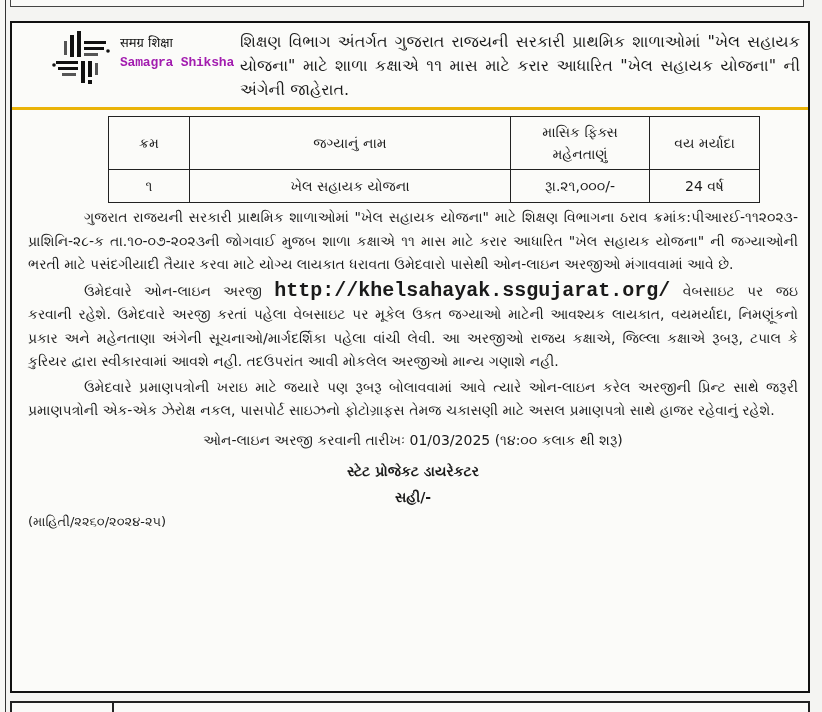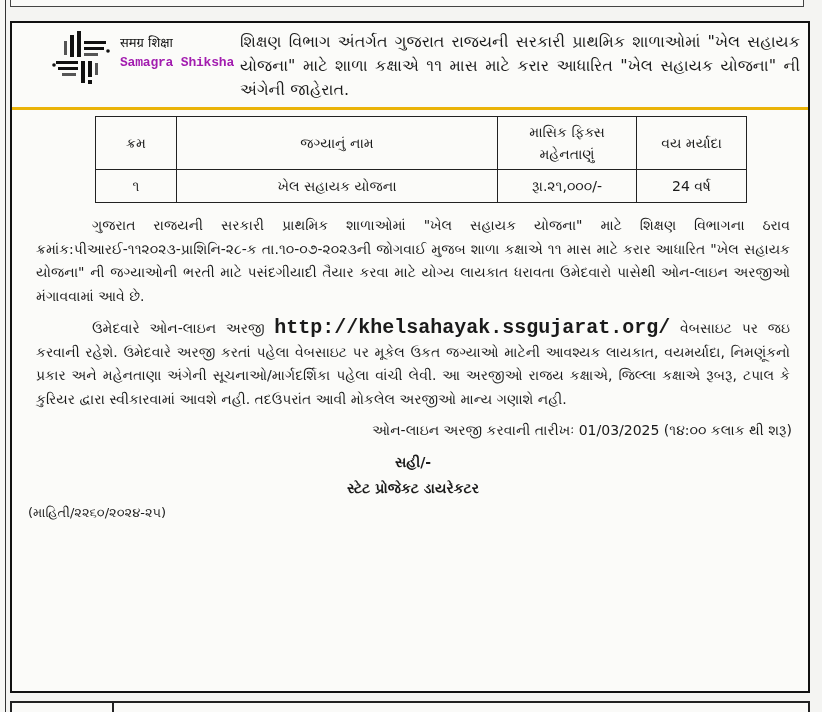--- a/index.html
+++ b/index.html
@@ -21,34 +21,34 @@
   }
   .logo { position: absolute; left: 38px; top: 6px; width: 62px; height: 60px; }
   .logo-text { position: absolute; left: 108px; top: 10px; }
   .logo-hindi { font-size: 13px; font-family: "DejaVu Serif", serif; color:#111; }
   .logo-eng { font-size: 13px; font-weight: bold; color:#a21caf; margin-top: 4px; font-family: Liberation Mono, monospace; letter-spacing: -0.2px;}
   .header-title {
     position: absolute; left: 228px; top: 7px; width: 560px;
     font-size: 16px; line-height: 24px; text-align: justify; text-align-last: left;
   }
   table.posts {
-    position: absolute; left: 83px; top: 93px; width: 652px;
+    position: absolute; left: 96px; top: 93px; width: 652px;
     border-collapse: collapse; font-size: 14px;
   }
   table.posts th, table.posts td {
     border: 1.5px solid #222; text-align: center; font-weight: normal; padding: 0 4px;
   }
   table.posts th { height: 52px; line-height: 22px; }
   table.posts td { height: 32px; }
   .body-text { position: absolute; left: 16px; top: 183px; width: 770px; font-size: 14px; line-height: 23.5px; }
-  .para { text-align: justify; margin: 8px; }
+  .para { text-align: justify; margin: 0; }
   .indent { text-indent: 56px; }
   .para + .para { margin-top: 2px; }
   .url { font-family: Liberation Mono, monospace; font-weight: bold; font-size: 20px; }
-  .center-line { text-align: right; margin: 6px; }
+  .center-line { text-align: center; margin: 6px; }
   .dates { margin-top: 2px; }
   .signature { text-align:center; font-weight: bold; margin-top: 3px; line-height: 26px; }
   .ref { font-size: 13px; margin-top: 0px; }
   .bottom-partial { position: absolute; left: 10px; top: 701px; width: 800px; height: 20px; border: 2px solid #222; box-sizing: border-box; background:#fafaf8; }
   .bottom-partial .divider { position:absolute; left: 100px; top: 0; height: 100%; border-left: 2px solid #222; }
 </style>
 </head>
 <body>
 
 <div class="page-edge-left"></div>
@@ -95,26 +95,27 @@
         <td>ખેલ સહાયક યોજના</td>
         <td>રૂા.૨૧,૦૦૦/-</td>
         <td>24 વર્ષ</td>
       </tr>
     </tbody>
   </table>
 
   <div class="body-text">
     <p class="para indent">ગુજરાત રાજયની સરકારી પ્રાથમિક શાળાઓમાં "ખેલ સહાયક યોજના" માટે શિક્ષણ વિભાગના ઠરાવ ક્રમાંક:પીઆરઈ-૧૧૨૦૨૩-પ્રાશિનિ-૨૮-ક તા.૧૦-૦૭-૨૦૨૩ની જોગવાઈ મુજબ શાળા કક્ષાએ ૧૧ માસ માટે કરાર આધારિત "ખેલ સહાયક યોજના" ની જગ્યાઓની ભરતી માટે પસંદગીયાદી તૈયાર કરવા માટે યોગ્ય લાયકાત ધરાવતા ઉમેદવારો પાસેથી ઓન-લાઇન અરજીઓ મંગાવવામાં આવે છે.</p>
     <p class="para indent"><span>ઉમેદવારે ઓન-લાઇન અરજી</span> <span class="url">http://khelsahayak.ssgujarat.org/</span><span> વેબસાઇટ પર જઇ કરવાની રહેશે. ઉમેદવારે અરજી કરતાં પહેલા વેબસાઇટ પર મૂકેલ ઉકત જગ્યાઓ માટેની આવશ્યક લાયકાત, વયમર્યાદા, નિમણૂંકનો પ્રકાર અને મહેનતાણા અંગેની સૂચનાઓ/માર્ગદર્શિકા પહેલા વાંચી લેવી. આ અરજીઓ રાજય કક્ષાએ, જિલ્લા કક્ષાએ રૂબરૂ, ટપાલ કે કુરિયર દ્વારા સ્વીકારવામાં આવશે નહી. તદઉપરાંત આવી મોકલેલ અરજીઓ માન્ય ગણાશે નહી.</span></p>
+    <p class="para indent">ઉમેદવારે પ્રમાણપત્રોની ખરાઇ માટે જયારે પણ રૂબરૂ બોલાવવામાં આવે ત્યારે ઓન-લાઇન કરેલ અરજીની પ્રિન્ટ સાથે જરૂરી પ્રમાણપત્રોની એક-એક ઝેરોક્ષ નકલ, પાસપોર્ટ સાઇઝનો ફોટોગ્રાફસ તેમજ ચકાસણી માટે અસલ પ્રમાણપત્રો સાથે હાજર રહેવાનું રહેશે.</p>
     <div class="dates">
       <p class="center-line">ઓન-લાઇન અરજી કરવાની તારીખઃ 01/03/2025 (૧૪:૦૦ કલાક થી શરૂ)</p>
     </div>
     <div class="signature">
+      <div>સ્ટેટ પ્રોજેકટ ડાયરેકટર</div>
       <div>સહી/-</div>
-      <div>સ્ટેટ પ્રોજેકટ ડાયરેકટર</div>
     </div>
     <div class="ref">(માહિતી/૨૨૬૦/૨૦૨૪-૨૫)</div>
   </div>
 </div>
 
 <div class="bottom-partial">
   <div class="divider"></div>
 </div>
 
 </body></html>

